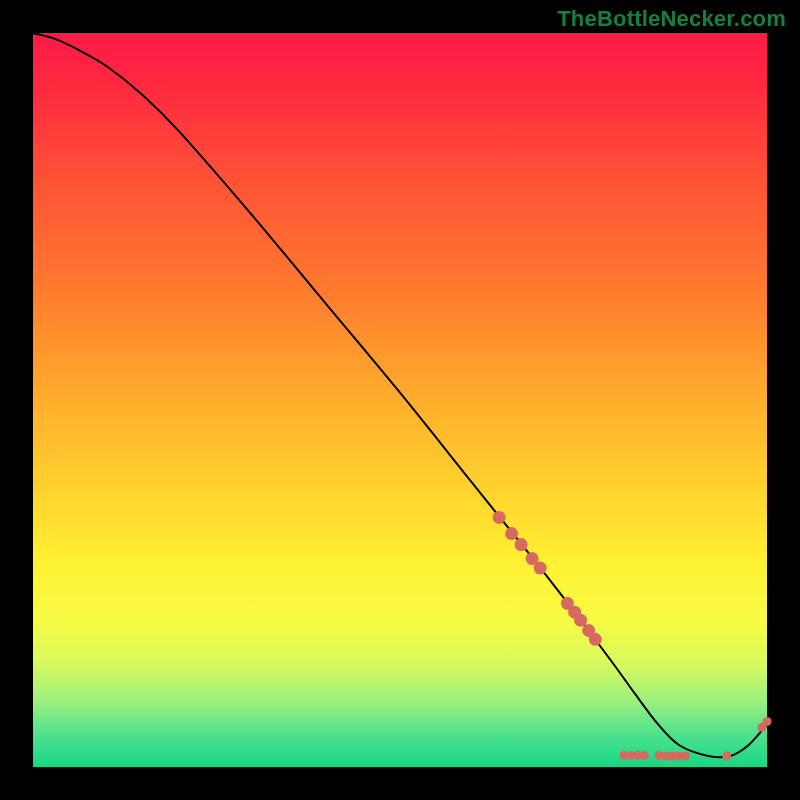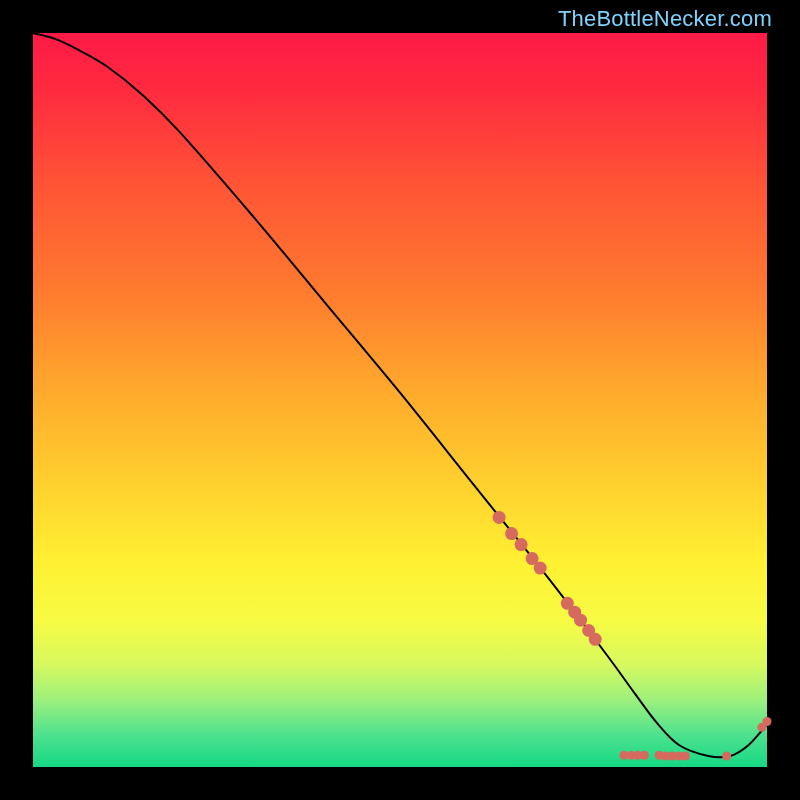--- a/index.html
+++ b/index.html
@@ -11,25 +11,25 @@
     overflow: hidden;
   }
   .stage {
     position: relative;
     width: 800px;
     height: 800px;
   }
   .watermark {
     position: absolute;
     top: 6px;
-    right: 28px;
+    right: 14px;
     font-family: Arial, Helvetica, sans-serif;
     font-size: 22px;
-    font-weight: 400;
-    color: #7dd3fc;
+    font-weight: 700;
+    color: #15803d;
     letter-spacing: 0.2px;
     user-select: none;
   }
   svg.plot {
     position: absolute;
     left: 0;
     top: 0;
   }
 </style>
 </head>

